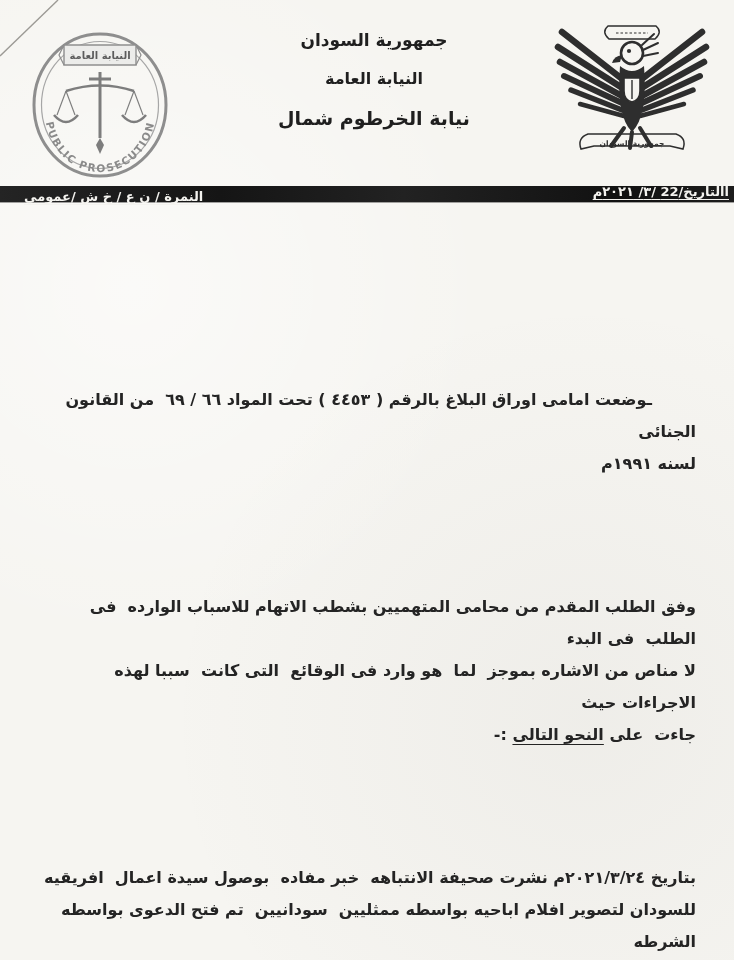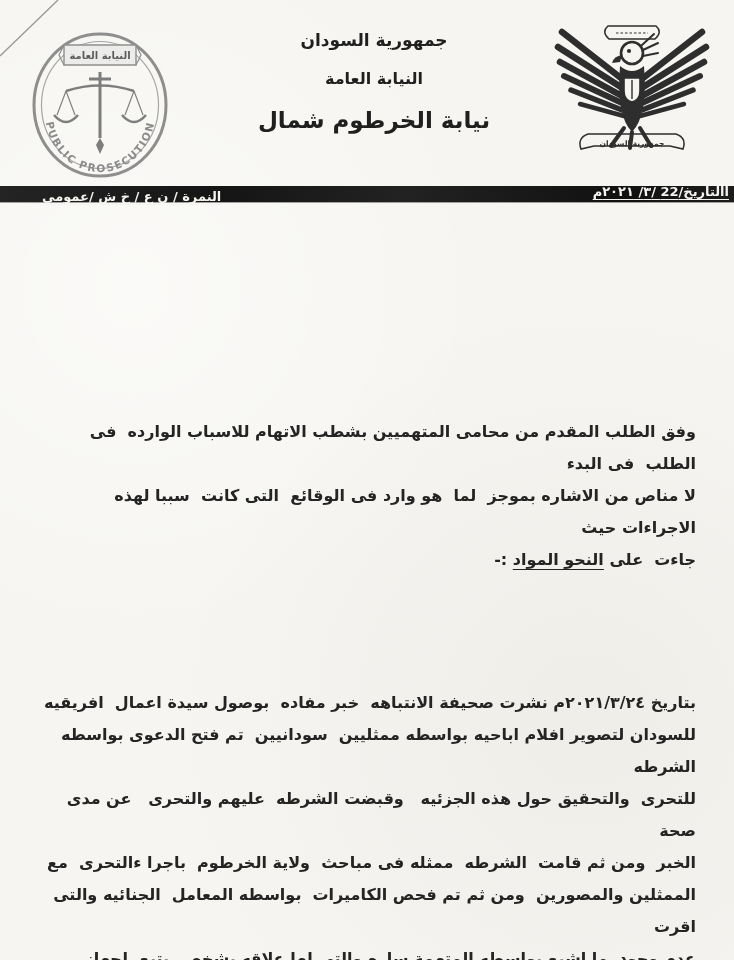--- a/index.html
+++ b/index.html
@@ -13,36 +13,36 @@
     color:#1f1f1f;
   }
   .corner-fold{position:absolute;left:0;top:0;width:70px;height:70px;}
 
   
   .seal{position:absolute;left:28px;top:28px;width:144px;height:152px;}
   .center-head{position:absolute;left:196px;top:30px;width:356px;text-align:center;direction:rtl;}
   .basmala{font-size:12px;font-weight:bold;color:#3a3a3a;margin:0 0 14px 0;}
   .h-country{font-size:17px;font-weight:bold;margin:0 0 19px 0;}
   .h-org{font-size:16px;font-weight:bold;margin:0 0 19px 0;}
-  .h-office{font-size:23px;font-weight:bold;margin:0;}
+  .h-office{font-size:19px;font-weight:bold;margin:0;}
   .emblem{position:absolute;left:550px;top:20px;width:164px;height:140px;}
 
   
   .refbar{
     position:absolute;left:0;top:186px;width:734px;height:16px;
     background:linear-gradient(90deg,#242424,#151515 30%,#222 55%,#111 85%,#1d1d1d);
     box-shadow:0 1px 0 rgba(0,0,0,.35);
   }
   .refbar span{
     position:absolute;color:#f4f3ef;font-size:13px;font-weight:bold;
     direction:rtl;white-space:nowrap;
     text-decoration:underline;text-underline-offset:3px;
   }
   .ref-date{right:5px;top:-2px;}
-  .ref-number{left:42px;top:3px;text-align:right;}
+  .ref-number{left:24px;top:3px;text-align:right;}
 
   
   .doc-body{
     position:absolute;left:36px;right:38px;top:288px;
     direction:rtl;text-align:right;
     font-size:16px;font-weight:bold;line-height:32px;color:#242424;
     white-space:pre-wrap;
   }
   .doc-body p{margin:0 0 15px 0;}
   .indent{text-indent:44px;}
@@ -134,24 +134,26 @@
   <text x="82" y="126" font-size="7.5" font-weight="bold" text-anchor="middle" fill="#2e2e2e" font-family="DejaVu Sans, sans-serif">جمهورية السودان</text>
 </svg>
 
 <div class="refbar">
   <span class="ref-date">االتاريخ/22 /٣/ ٢٠٢١م</span>
   <span class="ref-number">النمرة / ن ع / خ ش /عمومي</span>
 </div>
 
 <div class="doc-body" dir="rtl">
 
+  <p class="indent"><span>ـوضعت امامى اوراق البلاغ بالرقم ( ٤٤٥٣ ) تحت المواد ٦٦ / ٦٩  من القانون الجنائى
+لسنه ١٩٩١م</span></p>
 
   <p><span>وفق الطلب المقدم من محامى المتهميين بشطب الاتهام للاسباب الوارده  فى الطلب  فى البدء
 لا مناص من الاشاره بموجز  لما  هو وارد فى الوقائع  التى كانت  سببا لهذه الاجراءات حيث
-جاءت  على </span><span class="u">النحو المواد</span><span> :-</span></p>
+جاءت  على </span><span class="u">النحو التالى</span><span> :-</span></p>
 
   <p><span>بتاريخ ٢٠٢١/٣/٢٤م نشرت صحيفة الانتباهه  خبر مفاده  بوصول سيدة اعمال  افريقيه
 للسودان لتصوير افلام اباحيه بواسطه ممثليين  سودانيين  تم فتح الدعوى بواسطه الشرطه
 للتحرى  والتحقيق حول هذه الجزئيه   وقبضت الشرطه  عليهم والتحرى   عن مدى  صحة
 الخبر  ومن ثم قامت  الشرطه  ممثله فى مباحث  ولاية الخرطوم  باجرا ءالتحرى  مع
 الممثلين والمصورين  ومن ثم تم فحص الكاميرات  بواسطه المعامل  الجنائيه والتى اقرت
 عدم وجود  ما اشيع بواسطه المتهمة ساره والتى لها علاقه بشخص  يتبع  لجهاز المخابرات
 العامة  الذين سربوا الخبر</span></p>
 
   

